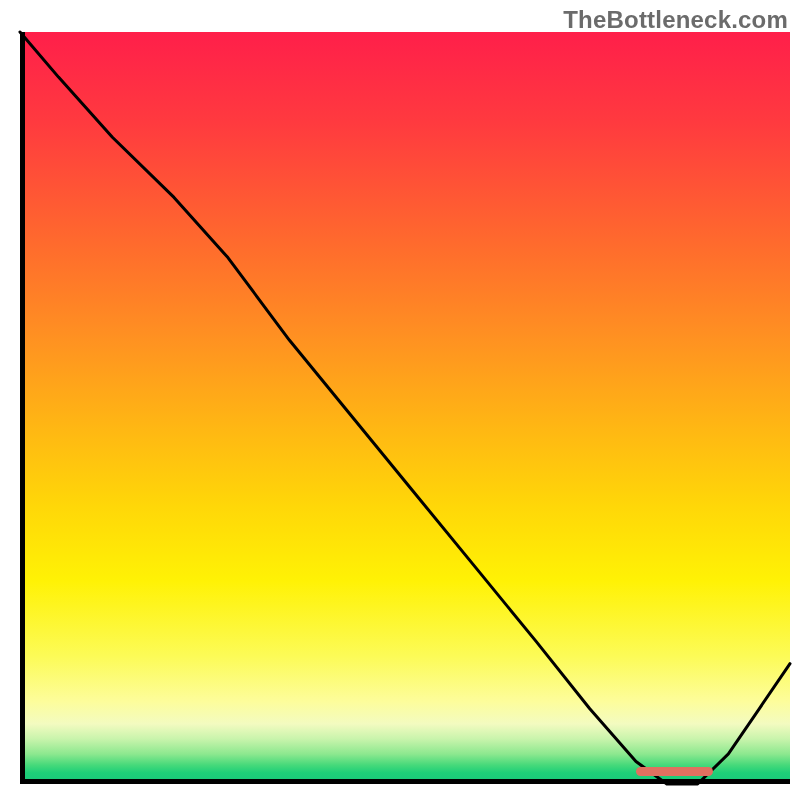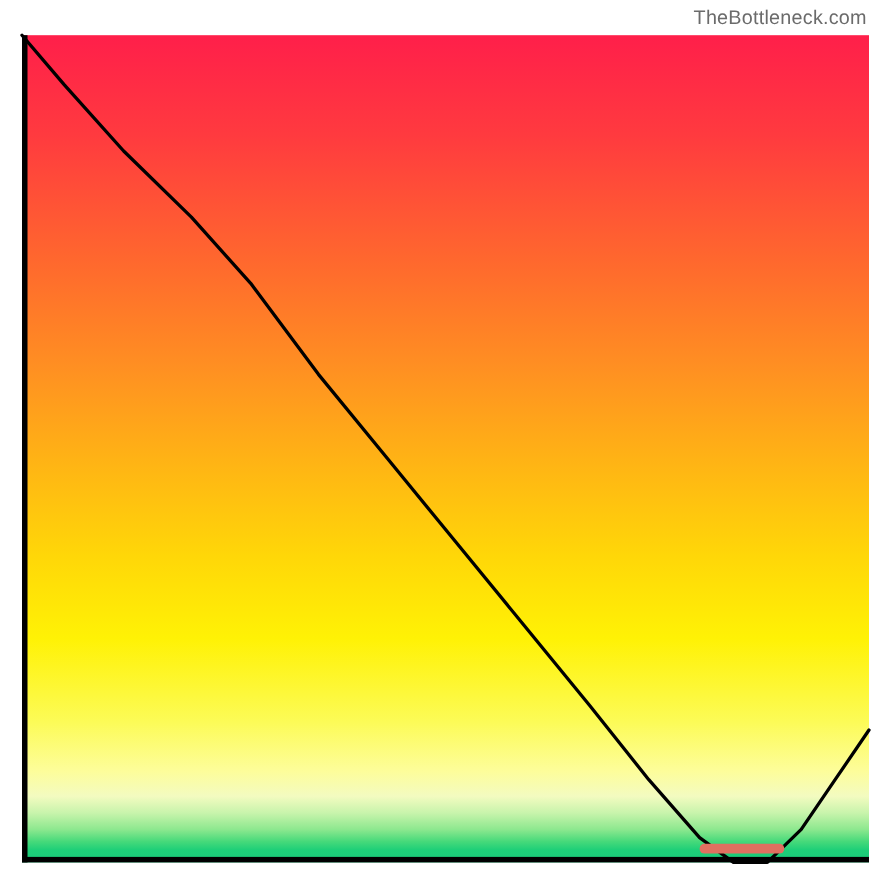--- a/index.html
+++ b/index.html
@@ -14,22 +14,22 @@
   .stage {
     position: relative;
     width: 800px;
     height: 800px;
   }
   .watermark {
     position: absolute;
     top: 6px;
     right: 12px;
     color: #6b6b6b;
-    font-size: 18px;
-    font-weight: 400;
+    font-size: 24px;
+    font-weight: 700;
     letter-spacing: 0.2px;
     user-select: none;
   }
   .plot-frame {
     position: absolute;
     box-sizing: border-box;
   }
   .plot-frame .border-left,
   .plot-frame .border-bottom {
     position: absolute;

